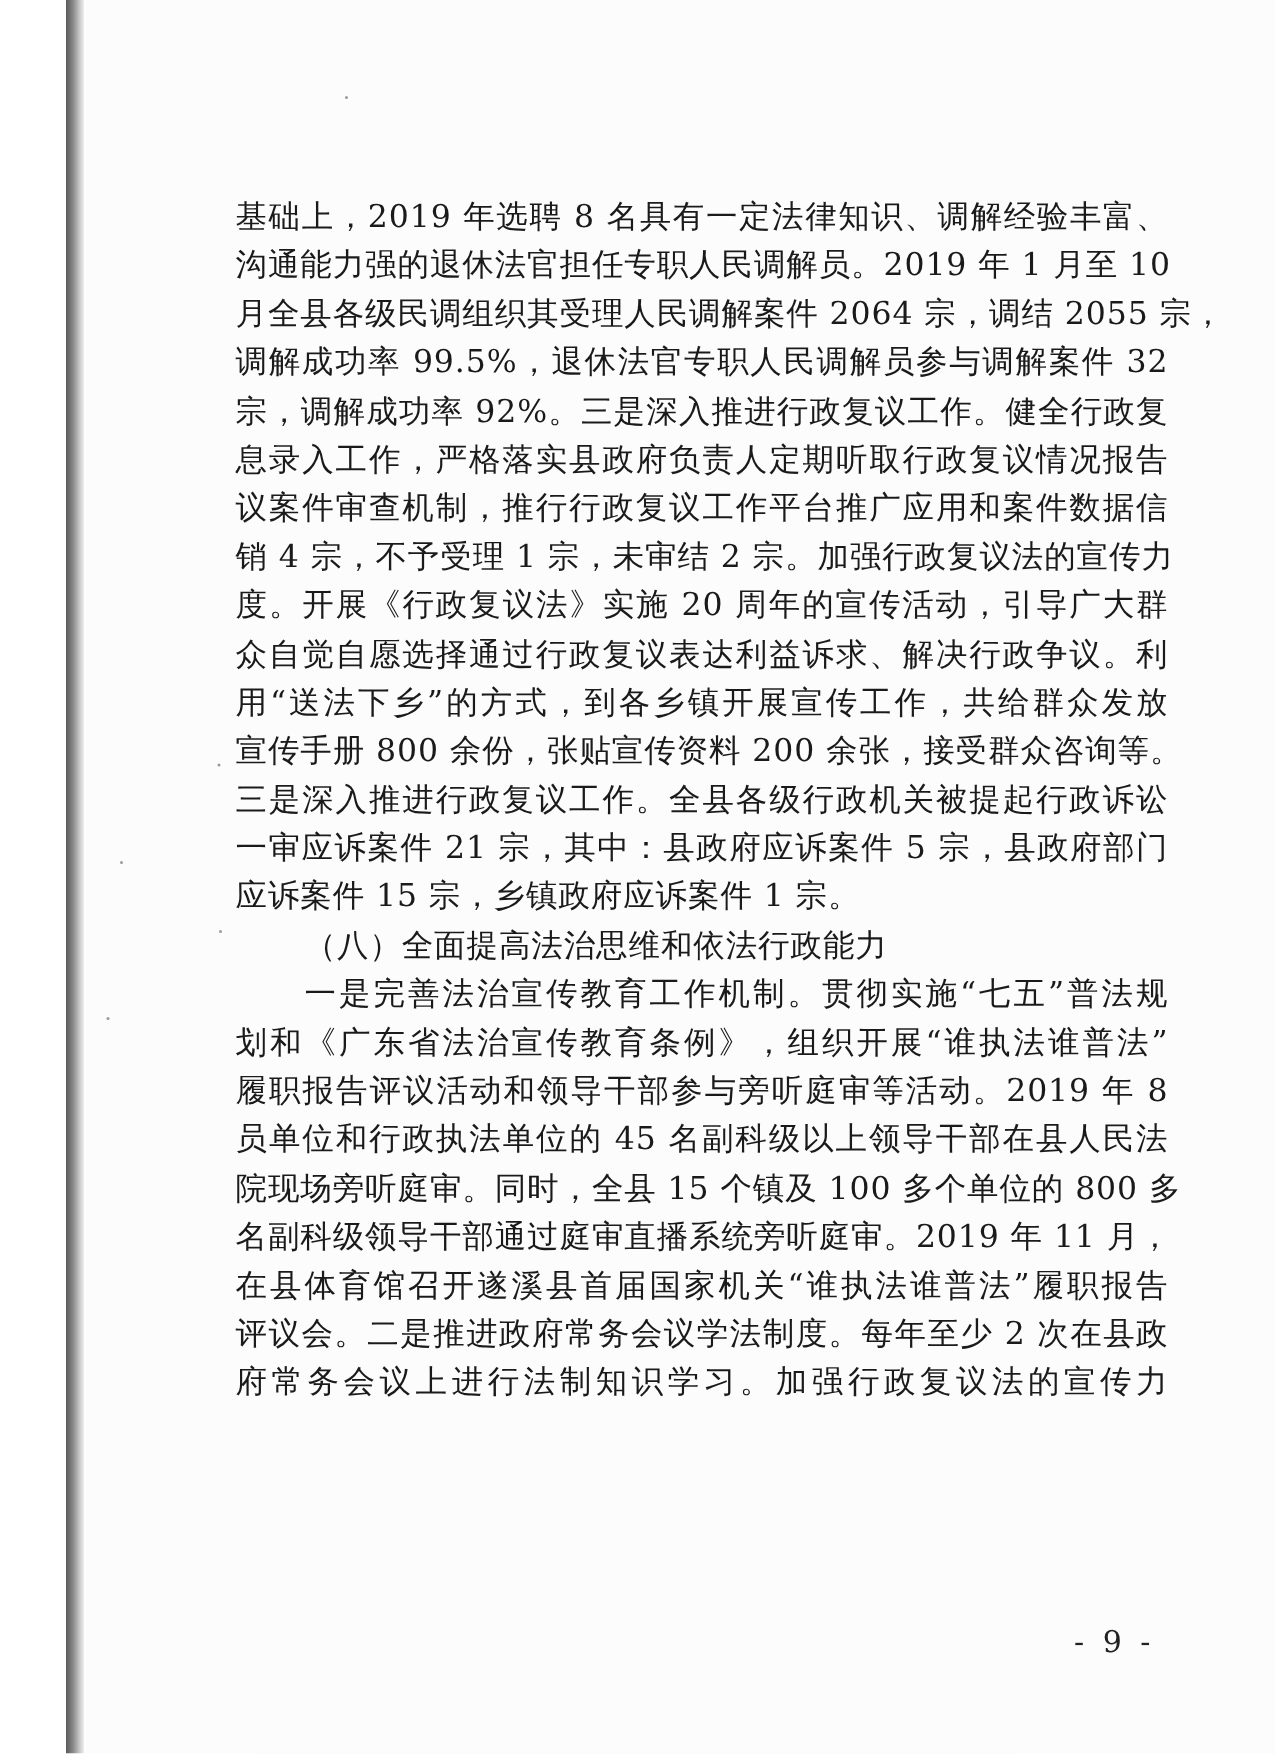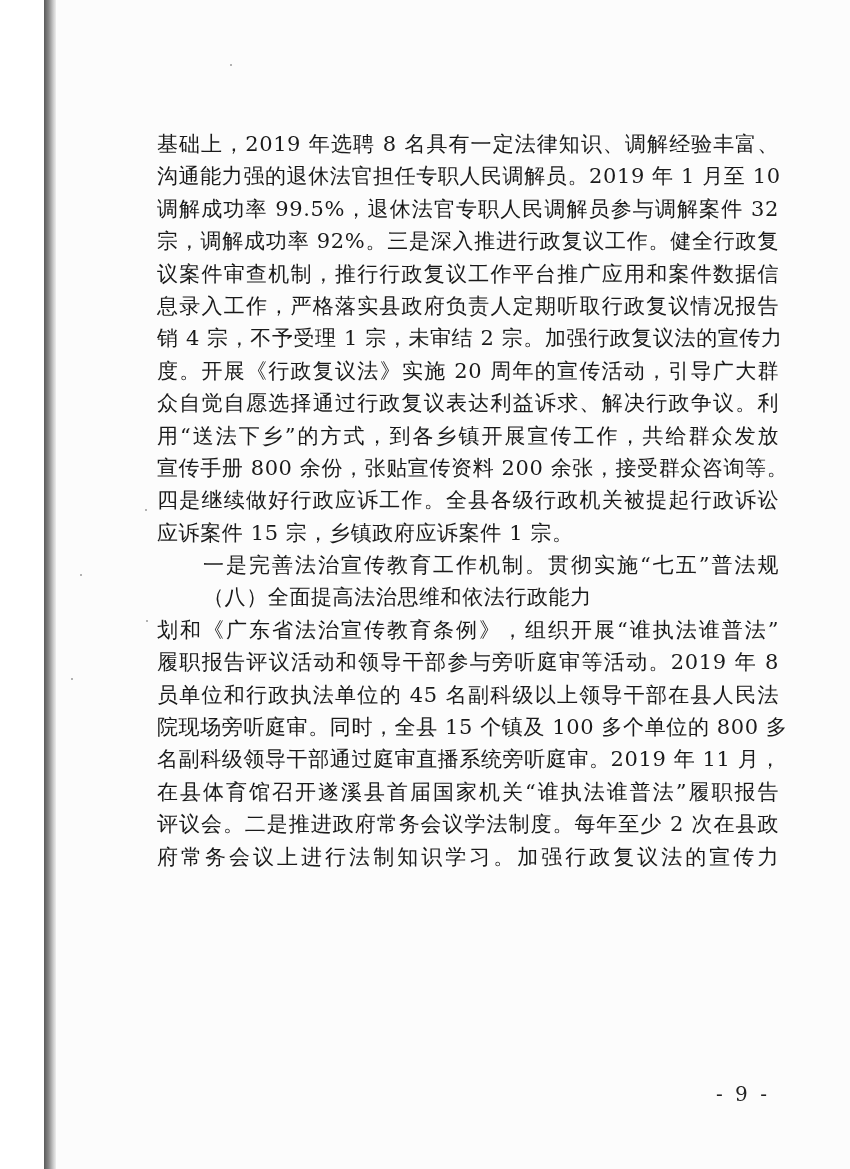--- a/index.html
+++ b/index.html
@@ -90,33 +90,35 @@
 
   <div class="speck" style="left:186px; top:64px;"></div>
   <div class="speck" style="left:101px; top:509px;"></div>
   <div class="speck" style="left:36px; top:574px;"></div>
   <div class="speck" style="left:102px; top:620px;"></div>
   <div class="speck" style="left:27px; top:678px;"></div>
 
   <div class="body-text" id="body-text">
       <div class="line">基础上，2019 年选聘 8 名具有一定法律知识、调解经验丰富、</div>
       <div class="line">沟通能力强的退休法官担任专职人民调解员。2019 年 1 月至 10</div>
+      <div class="line">月全县各级民调组织其受理人民调解案件 2064 宗，调结 2055 宗，</div>
       <div class="line">调解成功率 99.5%，退休法官专职人民调解员参与调解案件 32</div>
       <div class="line">宗，调解成功率 92%。三是深入推进行政复议工作。健全行政复</div>
+      <div class="line">息录入工作，严格落实县政府负责人定期听取行政复议情况报告</div>
       <div class="line">议案件审查机制，推行行政复议工作平台推广应用和案件数据信</div>
-      <div class="line">息录入工作，严格落实县政府负责人定期听取行政复议情况报告</div>
       <div class="line">销 4 宗，不予受理 1 宗，未审结 2 宗。加强行政复议法的宣传力</div>
       <div class="line">度。开展《行政复议法》实施 20 周年的宣传活动，引导广大群</div>
       <div class="line">众自觉自愿选择通过行政复议表达利益诉求、解决行政争议。利</div>
       <div class="line">用“送法下乡”的方式，到各乡镇开展宣传工作，共给群众发放</div>
       <div class="line">宣传手册 800 余份，张贴宣传资料 200 余张，接受群众咨询等。</div>
-      <div class="line">四是继续做好行政应诉工作。全县各级行政机关被提起行政诉讼</div>
+      <div class="line">三是深入推进行政复议工作。全县各级行政机关被提起行政诉讼</div>
+      <div class="line">一审应诉案件 21 宗，其中：县政府应诉案件 5 宗，县政府部门</div>
       <div class="line last">应诉案件 15 宗，乡镇政府应诉案件 1 宗。</div>
+      <div class="line heading">（八）全面提高法治思维和依法行政能力</div>
       <div class="line indent">一是完善法治宣传教育工作机制。贯彻实施“七五”普法规</div>
-      <div class="line heading">（八）全面提高法治思维和依法行政能力</div>
       <div class="line">划和《广东省法治宣传教育条例》，组织开展“谁执法谁普法”</div>
       <div class="line">履职报告评议活动和领导干部参与旁听庭审等活动。2019 年 8</div>
       <div class="line">员单位和行政执法单位的 45 名副科级以上领导干部在县人民法</div>
       <div class="line">院现场旁听庭审。同时，全县 15 个镇及 100 多个单位的 800 多</div>
       <div class="line">名副科级领导干部通过庭审直播系统旁听庭审。2019 年 11 月，</div>
       <div class="line">在县体育馆召开遂溪县首届国家机关“谁执法谁普法”履职报告</div>
       <div class="line">评议会。二是推进政府常务会议学法制度。每年至少 2 次在县政</div>
       <div class="line">府常务会议上进行法制知识学习。加强行政复议法的宣传力</div>
     </div>
 

